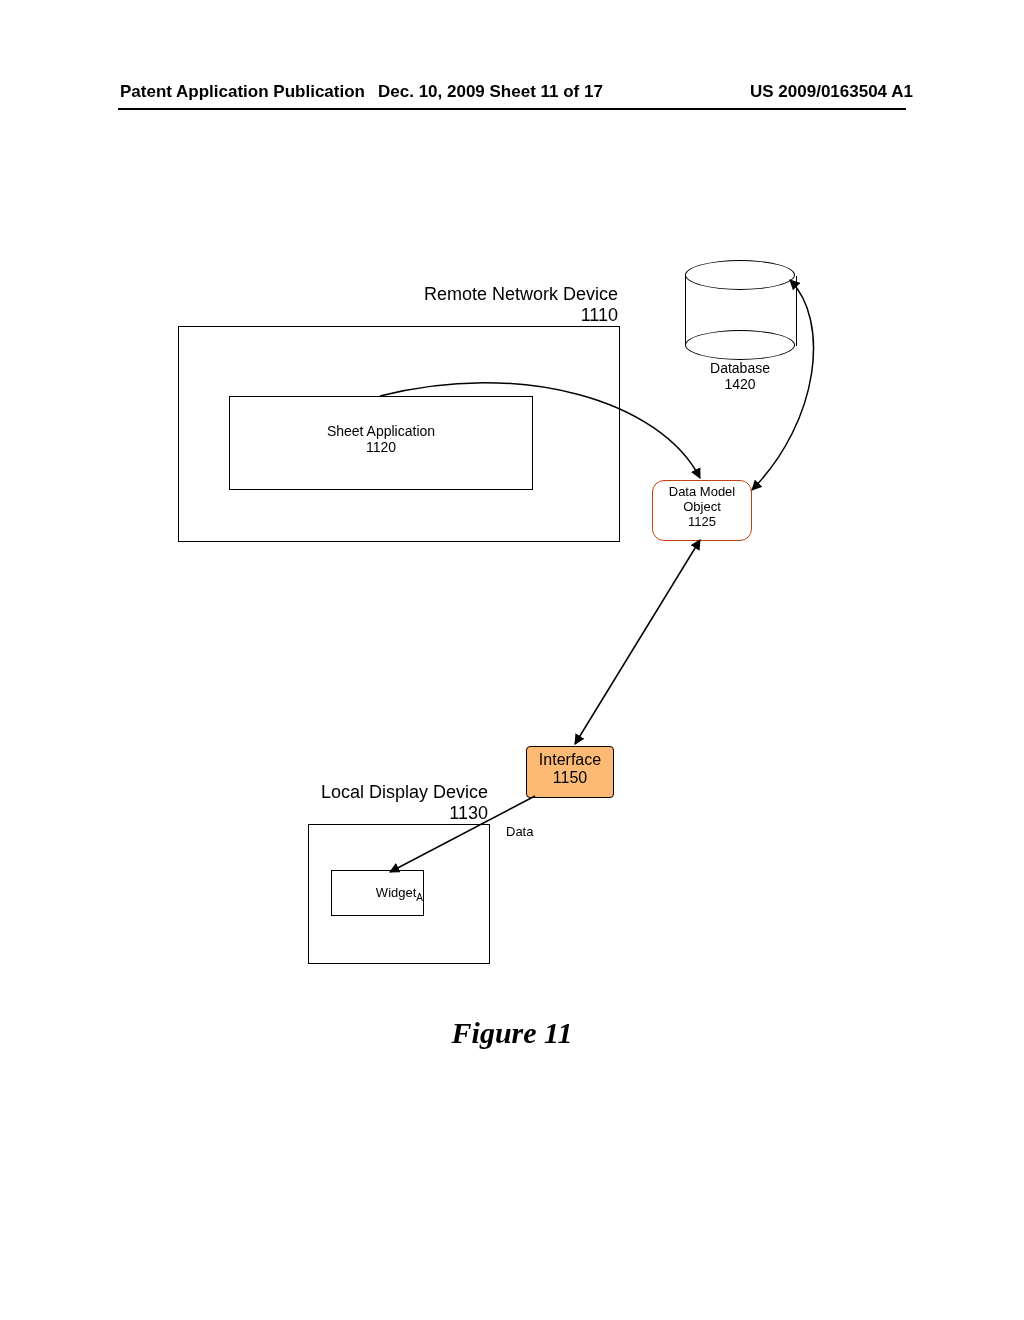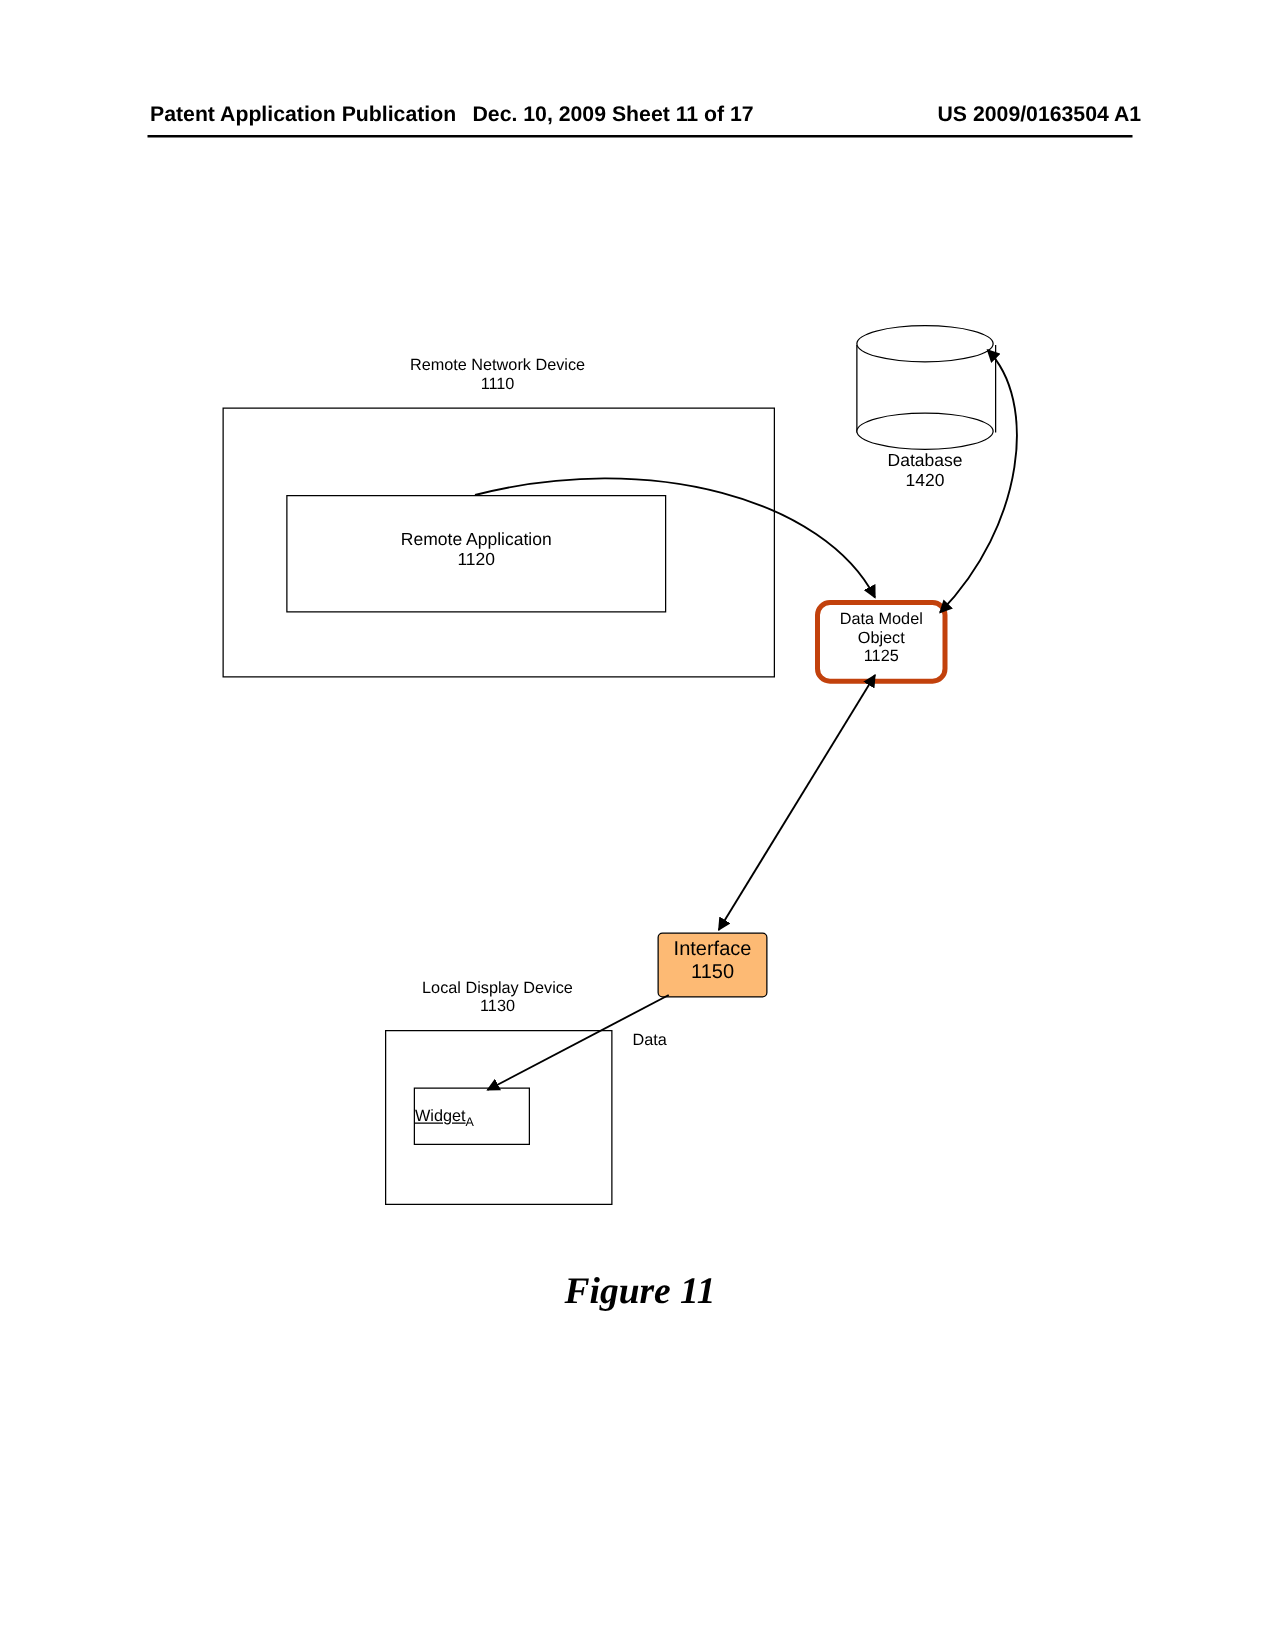--- a/index.html
+++ b/index.html
@@ -46,22 +46,22 @@
 
   .box {
     position: absolute;
     border: 1px solid #000;
     background: #fff;
     text-align: center;
     font-size: 14px;
   }
   .label-above {
     position: absolute;
-    text-align: center;
-    font-size: 13px;
+    text-align: right;
+    font-size: 18px;
   }
 
   
   .rnd-title { top: 284px; left: 178px; width: 440px; }
   .rnd-box   { top: 326px; left: 178px; width: 440px; height: 214px; }
 
   
   .ra-box  { top: 396px; left: 229px; width: 302px; height: 92px; }
   .ra-text { padding-top: 26px; }
 
@@ -114,44 +114,43 @@
     font-size: 14px;
   }
 
   
   .dmo-box {
     position: absolute;
     top: 480px;
     left: 652px;
     width: 98px;
     height: 56px;
-    border: 4px solid #c2410c;
+    border: 1px solid #c2410c;
     border-radius: 12px;
     text-align: center;
     font-size: 13px;
     padding-top: 3px;
     background: #fff;
   }
 
   
   .ldd-title { top: 782px; left: 308px; width: 180px; }
   .ldd-box   { top: 824px; left: 308px; width: 180px; height: 138px; }
 
   
   .widget-box {
     position: absolute;
     top: 870px;
     left: 331px;
     width: 91px;
     height: 44px;
     border: 1px solid #000;
-    text-align: left;
+    text-align: right;
     font-size: 13px;
     line-height: 44px;
-    text-decoration: underline;
   }
   .widget-sub {
     font-size: 10px;
     vertical-align: sub;
   }
 
   
   .iface-box {
     position: absolute;
     top: 746px;
@@ -209,21 +208,21 @@
   <div class="hr"></div>
 
   <div class="label-above rnd-title">
     <span>Remote Network Device</span><br>
     <span>1110</span>
   </div>
   <div class="box rnd-box"></div>
 
   <div class="box ra-box">
     <div class="ra-text">
-      <span>Remote Application</span><br>
+      <span>Sheet Application</span><br>
       <span>1120</span>
     </div>
   </div>
 
   <div class="db-wrap">
     <div class="db-body"></div>
     <div class="db-bottom"></div>
     <div class="db-top"></div>
   </div>
   <div class="db-label">

